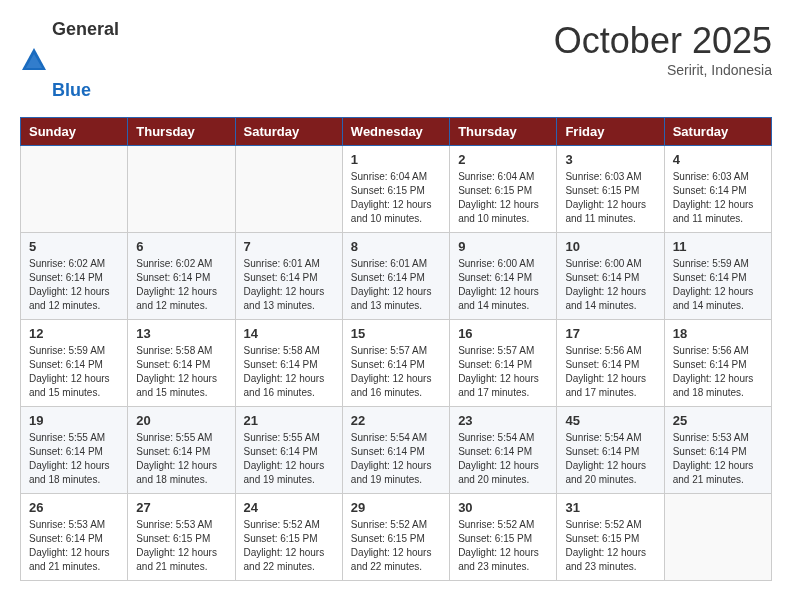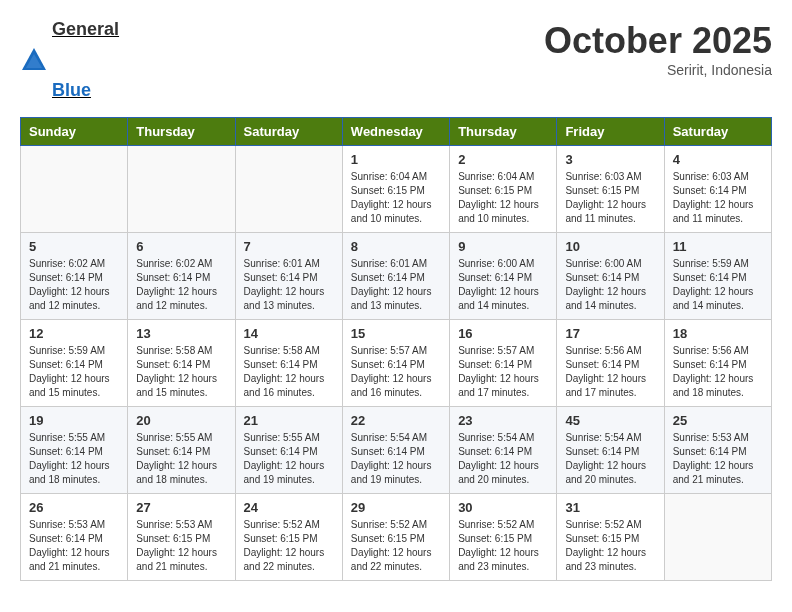--- a/index.html
+++ b/index.html
@@ -17,21 +17,20 @@
       margin-bottom: 16px;
     }
     .logo {
       display: flex;
       align-items: center;
     }
     .logo-text {
       display: flex;
       flex-direction: column;
       line-height: 1.1;
-      text-decoration: underline;
     }
     .logo-general {
       font-size: 18px;
       font-weight: bold;
       color: #333;
     }
     .logo-blue {
       font-size: 18px;
       font-weight: bold;
       color: #1a6bbf;
@@ -40,34 +39,34 @@
     .logo-icon {
       width: 28px;
       height: 28px;
       margin-right: 4px;
     }
     .title-area {
       text-align: right;
     }
     .month-title {
       font-size: 36px;
-      font-weight: bold;
+      font-weight: normal;
       color: #333;
     }
     .location {
       font-size: 14px;
       color: #555;
     }
     .calendar {
       width: 100%;
       border-collapse: collapse;
       border: 1px solid #ccc;
     }
     .calendar th {
-      background-color: #4d7c0f;
+      background-color: #7f1d1d;
       color: #fff;
       text-align: left;
       padding: 6px 8px;
       font-size: 13px;
       font-weight: bold;
       border: 1px solid #2962b0;
     }
     .calendar td {
       vertical-align: top;
       padding: 6px 8px;

